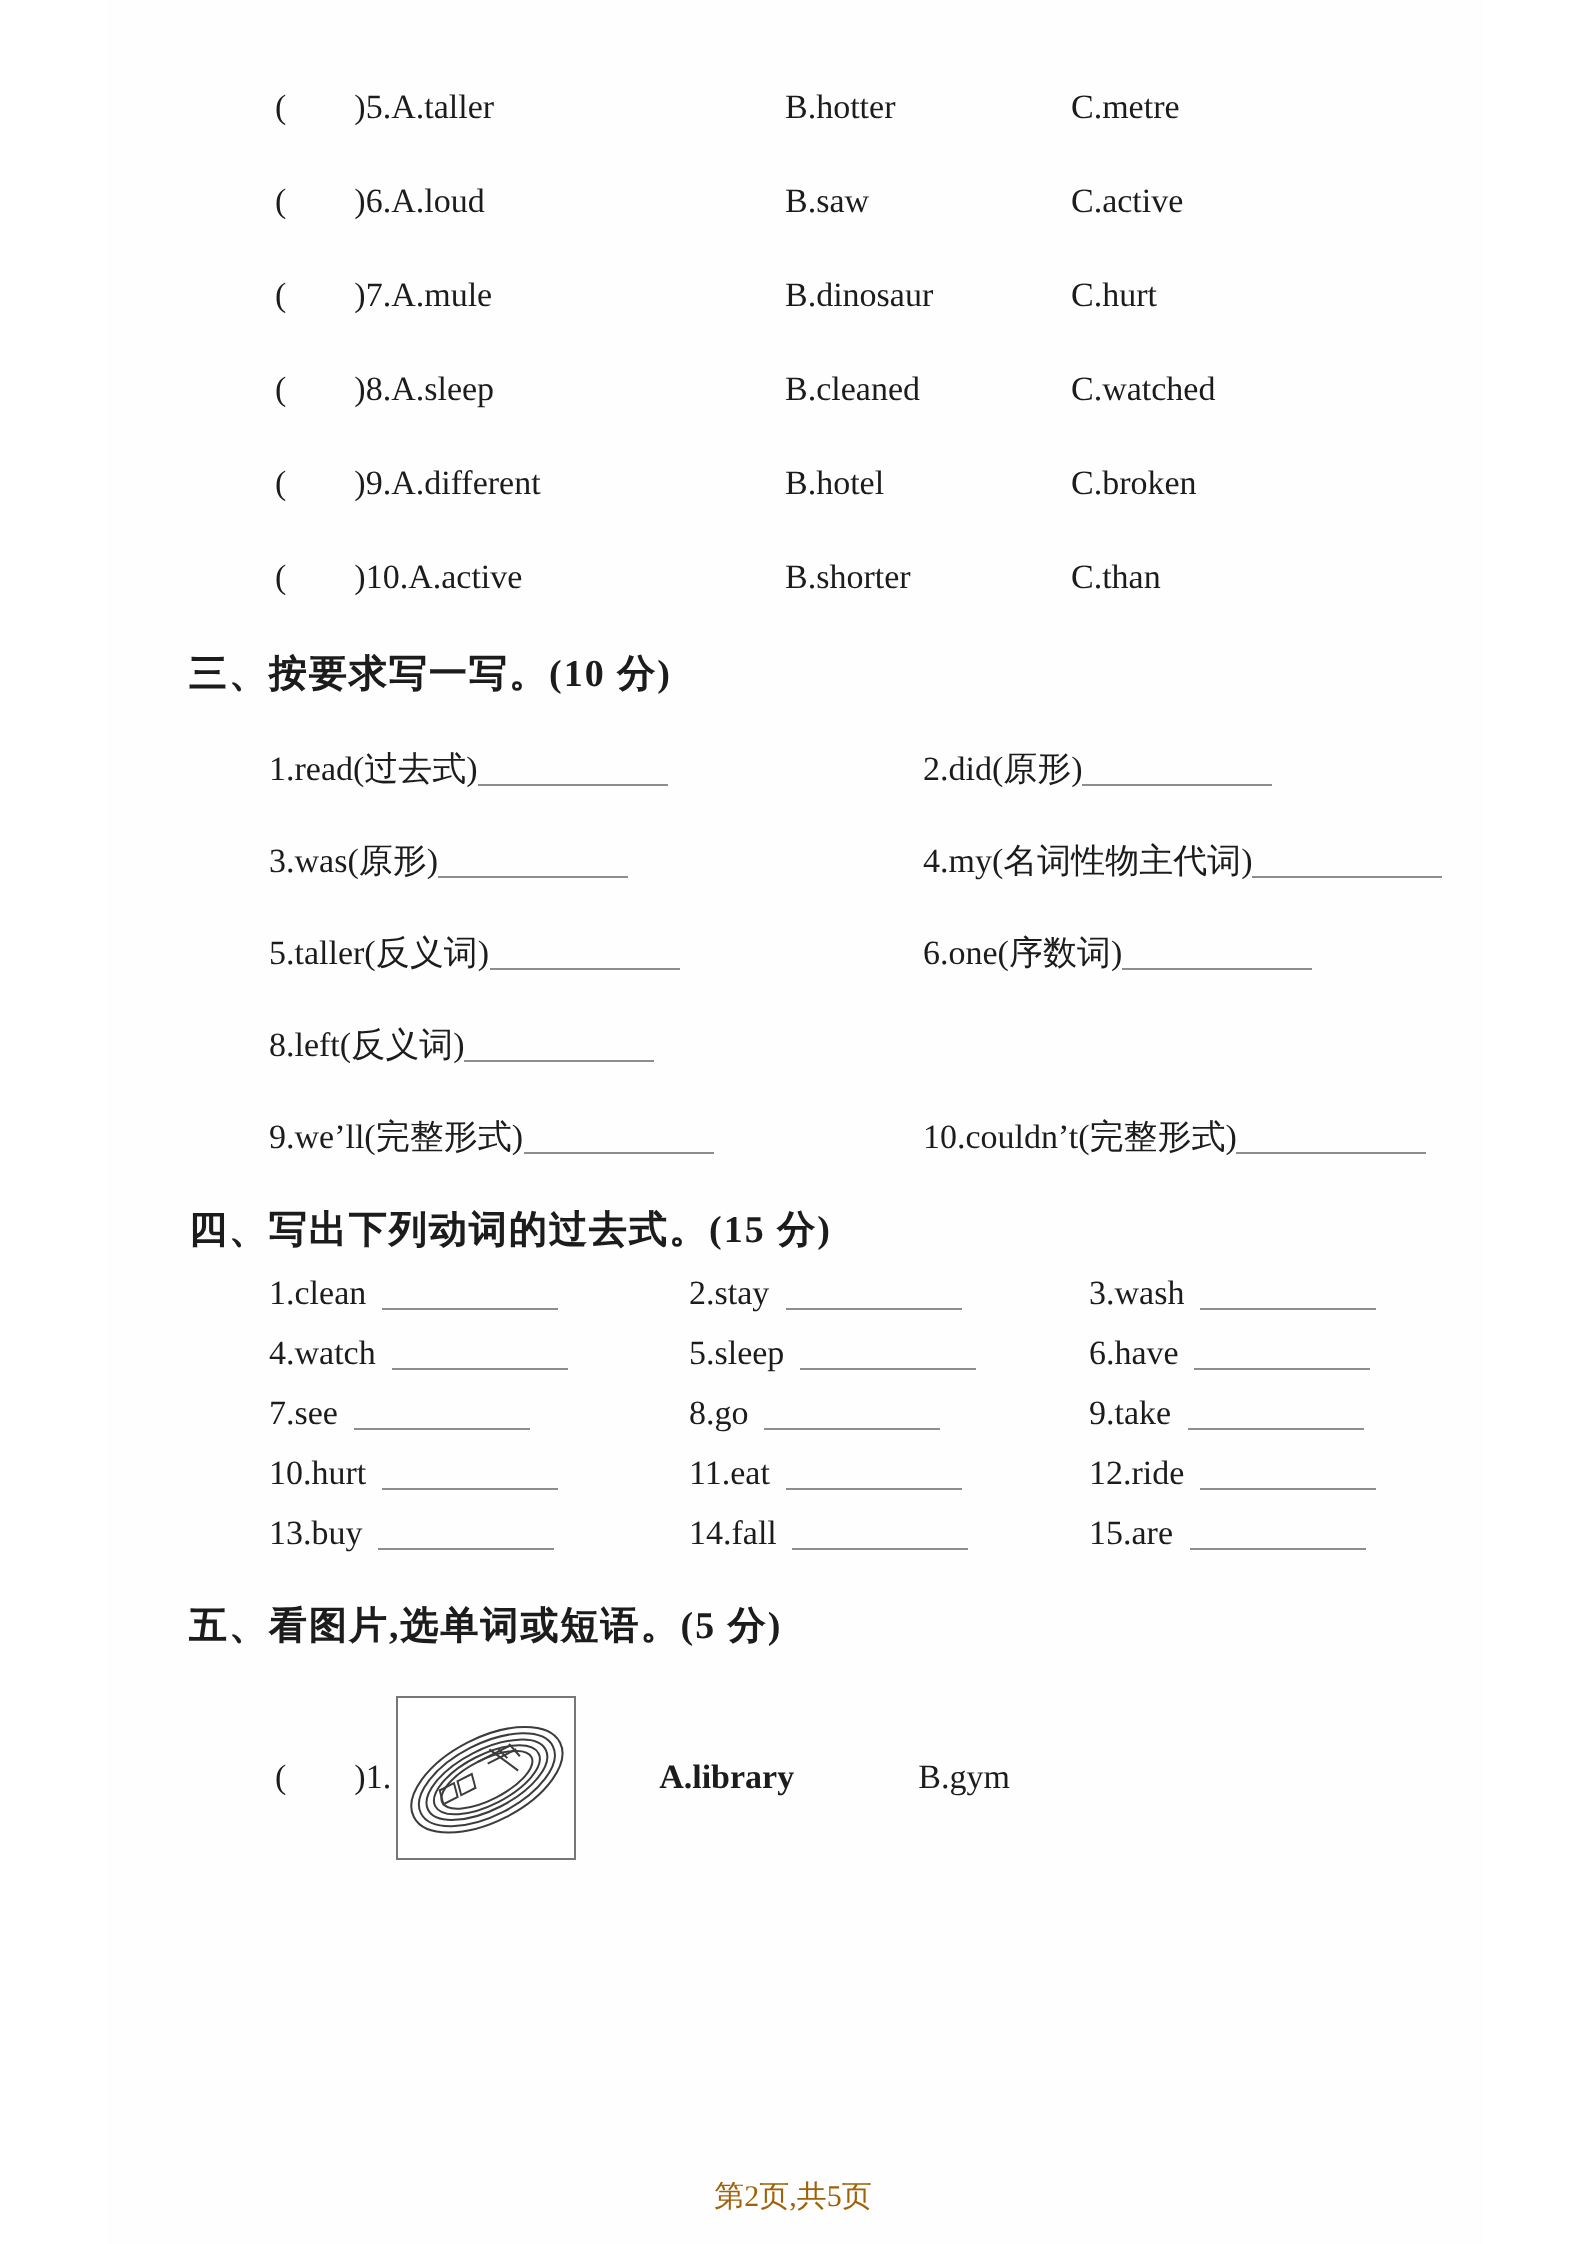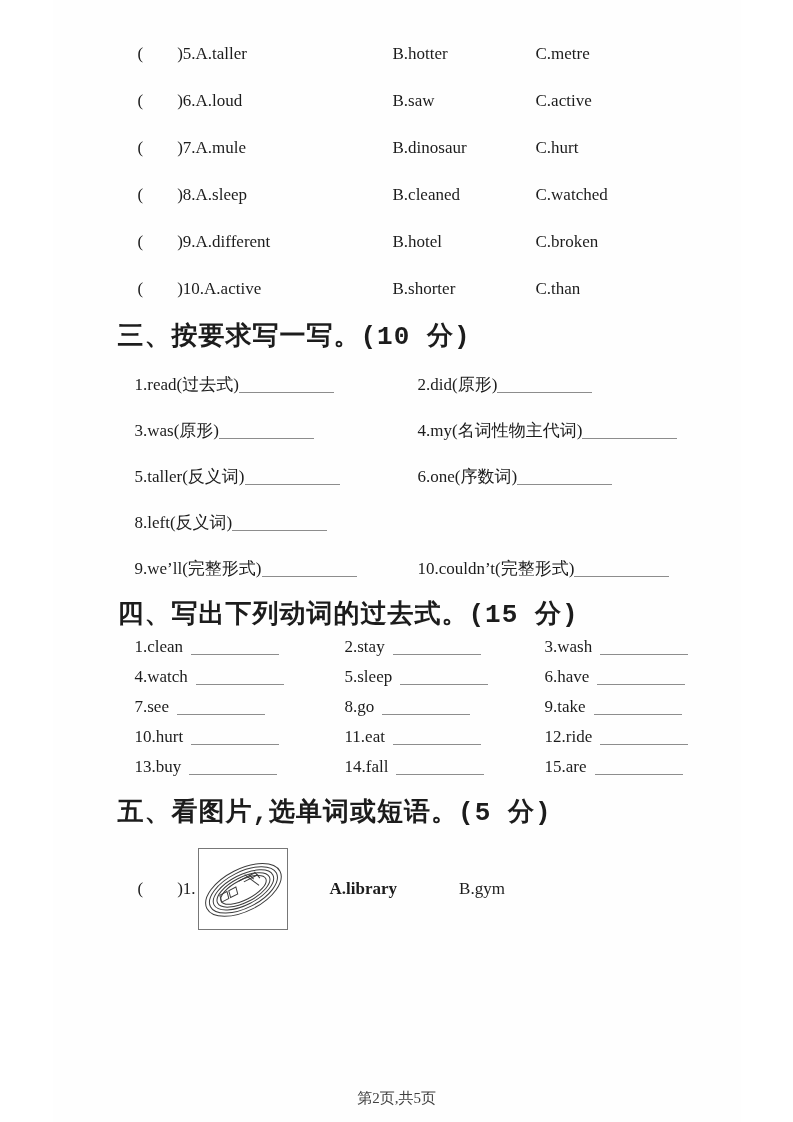--- a/index.html
+++ b/index.html
@@ -23,36 +23,37 @@
     grid-template-columns: 255px 143px 1fr;
     margin-left: 85px;
     margin-right: 40px;
     line-height: 20px;
     margin-bottom: 27px;
   }
   .bracket { white-space: pre; }
 
   
   .sec-heading {
-    margin-left: 65px;
-    font-family: Liberation Mono, monospace;
+    margin-left: 42px;
+    font-family: Liberation Serif, serif;
     font-weight: bold;
-    font-size: 26px;
+    font-size: 19px;
     line-height: 23px;
     letter-spacing: 1px;
   }
   .mt-sec { margin-top: 25px; }
 
   
   .s3-row {
     display: grid;
     grid-template-columns: 283px 1fr;
     margin-left: 82px;
     line-height: 20px;
     margin-top: 26px;
+    gap: 44px;
   }
   .s4-row {
     display: grid;
     grid-template-columns: 210px 200px 1fr;
     margin-left: 82px;
     line-height: 20px;
     margin-top: 10px;
   }
   .blank {
     display: inline-block;
@@ -84,21 +85,21 @@
   .opt-b { margin-left: 62px; }
 
   
   .footer {
     position: absolute;
     left: 0;
     bottom: 14px;
     width: 100%;
     text-align: center;
     font-size: 15px;
-    color: #404040;
+    color: #a16207;
   }
 </style>
 </head>
 <body>
 
 <div class="page">
   <div class="content">
 
     <div>
       <div class="mc-row">

